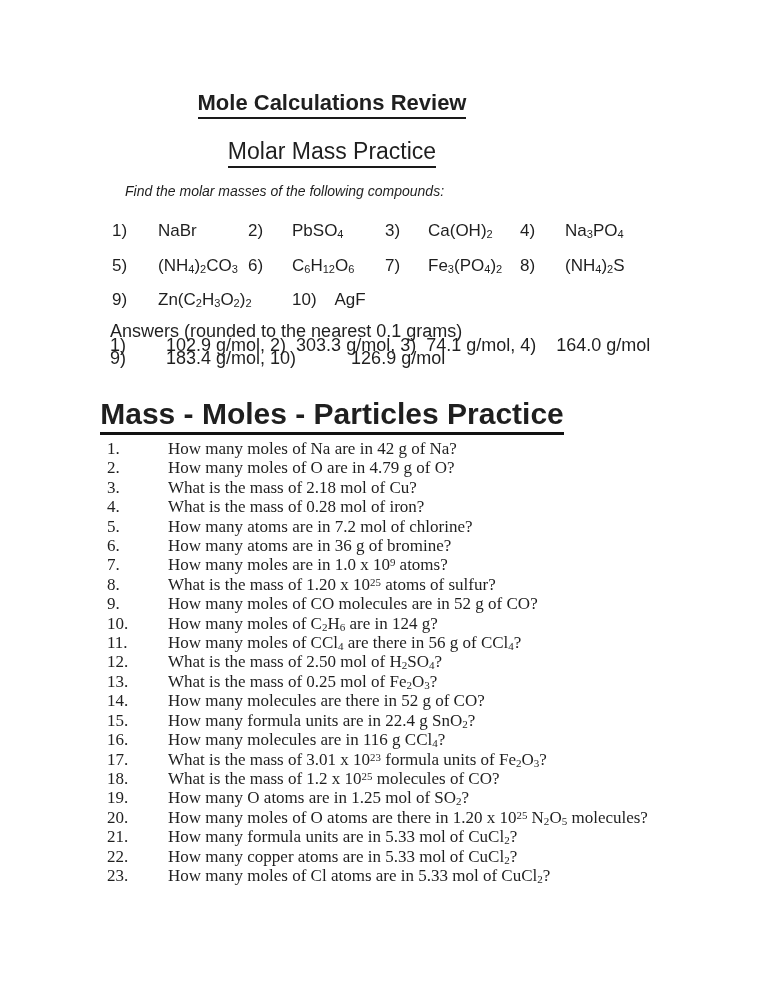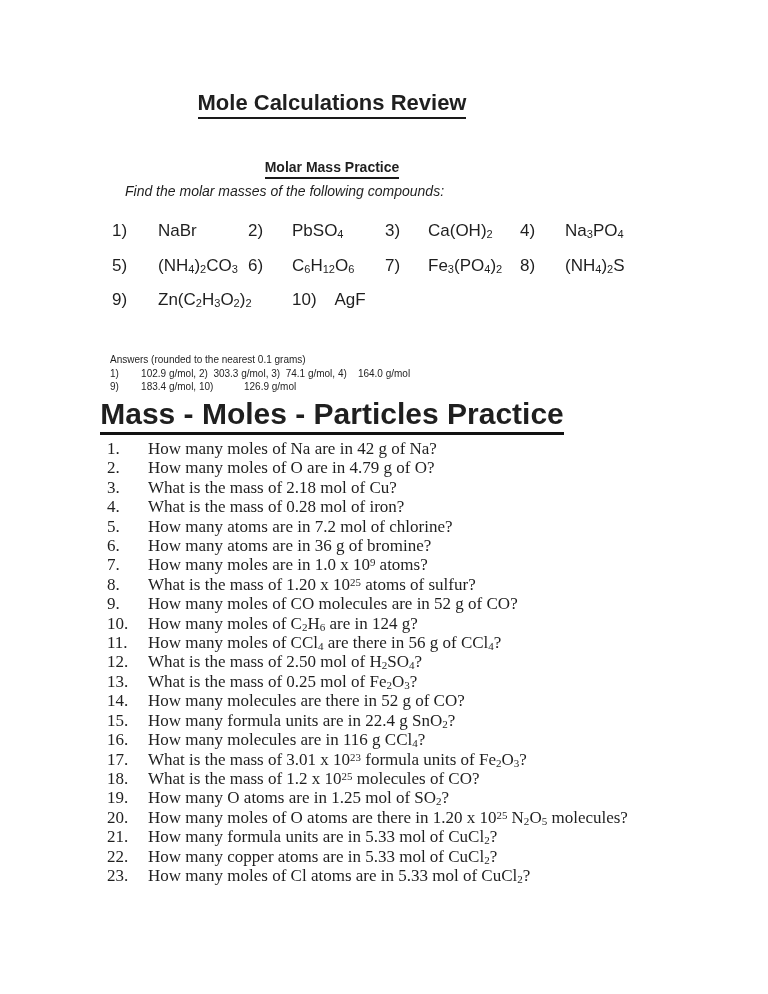--- a/index.html
+++ b/index.html
@@ -9,44 +9,44 @@
     background:#ffffff;
     color:#1f1f1f;
     font-family:"Liberation Sans","DejaVu Sans",sans-serif;
     overflow:hidden;
   }
   .page sub{font-size:0.65em;vertical-align:-0.18em;line-height:0;}
   .page sup{font-size:0.64em;vertical-align:0.38em;line-height:0;}
 
   .center-line{position:absolute;left:0;width:100%;text-align:center;line-height:1;}
   .t1{top:92px;font-size:22px;font-weight:bold;}
-  .t2{top:160px;font-size:14px;font-weight:bold;}
+  .t2{top:140px;font-size:23px;font-weight:normal;}
   .t3{top:399px;font-size:30px;font-weight:bold;}
   .t1 .ul,.t2 .ul{border-bottom:2px solid #1a1a1a;padding-bottom:2px;}
   .t3 .ul{border-bottom:3px solid #111;padding-bottom:2px;}
 
   .instruction{position:absolute;left:125px;top:184px;font-size:14px;font-style:italic;line-height:1.1;}
 
   .compounds{position:absolute;left:112px;top:221px;font-size:17px;line-height:1.15;}
   .crow{display:flex;height:34.5px;align-items:flex-start;}
   .ccell{flex:0 0 auto;white-space:pre;}
   .c0{width:46px;}.c1{width:90px;}.c2{width:44px;}.c3{width:93px;}
   .c4{width:43px;}.c5{width:92px;}.c6{width:45px;}
 
-  .answers{position:absolute;left:110px;top:325px;font-size:10px;line-height:13.6px;margin-top:28px;}
+  .answers{position:absolute;left:110px;top:325px;font-size:18px;line-height:13.6px;}
   .aheading,.aline{white-space:pre;}
 
   .questions{
     position:absolute;left:107px;top:439px;right:20px;
     font-family:"Liberation Serif","DejaVu Serif",serif;
     font-size:17px;line-height:19.4px;
   }
   .qrow{display:flex;align-items:baseline;}
   .qnum{flex:0 0 41px;}
-  .qtext{flex:0 1 auto;white-space:nowrap;}
+  .qtext{flex:0 1 auto;white-space:nowrap;margin-left:20px;}
 </style>
 </head>
 <body>
 
 <div class="page">
 
   <div class="center-line t1">
     <span class="ul">Mole Calculations Review</span>
   </div>
 

